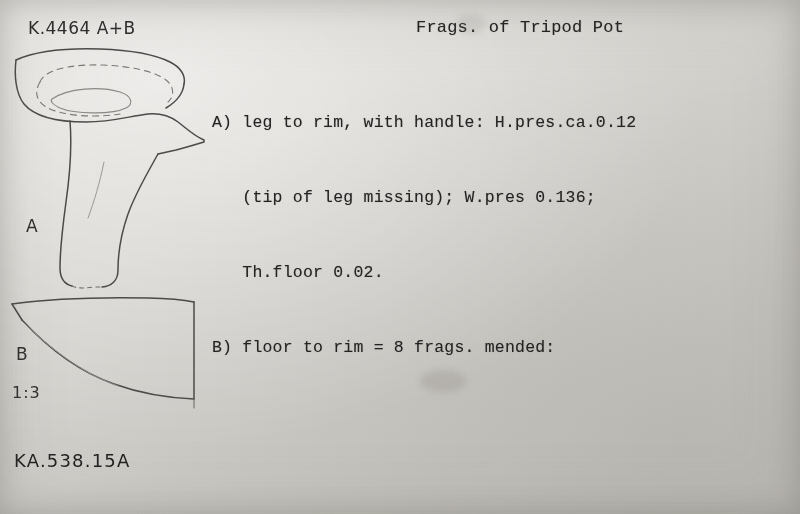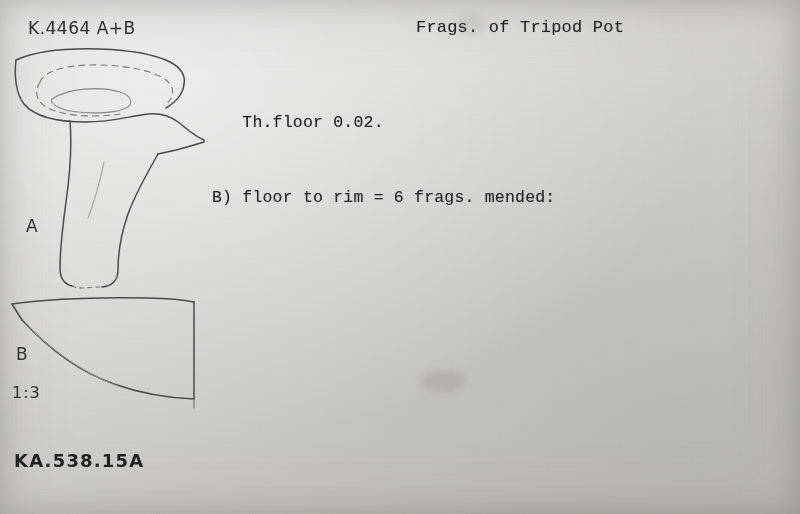--- a/index.html
+++ b/index.html
@@ -100,40 +100,42 @@
     height: 140px;
   }
   #archive-number {
     position: absolute;
     left: 14px;
     top: 450px;
     font-size: 18px;
     font-family: "DejaVu Sans", sans-serif;
     color: #1f1f1f;
     letter-spacing: 1.2px;
-    font-weight: 700;
+    font-weight: 400;
   }
   .smudge {
     position: absolute;
     border-radius: 50%;
     pointer-events: none;
   }
 </style>
 </head>
 <body>
 
 <div id="card">
 
   <div id="catalog-number" class="handwritten">K.4464 A+B</div>
 
   <div id="title" class="typed">Frags. of Tripod Pot</div>
 
   <div id="body-block" class="typed">
+    <div class="para">A) leg to rim, with handle: H.pres.ca.0.12</div>
+    <div class="para">   (tip of leg missing); W.pres 0.136;</div>
     <div class="para">   Th.floor 0.02.</div>
-    <div class="para">B) floor to rim = 6 frags. mended:</div>
+    <div class="para">B) floor to rim = 8 frags. mended:</div>
     
     
     
     
     
     
     
     
     
   </div>

